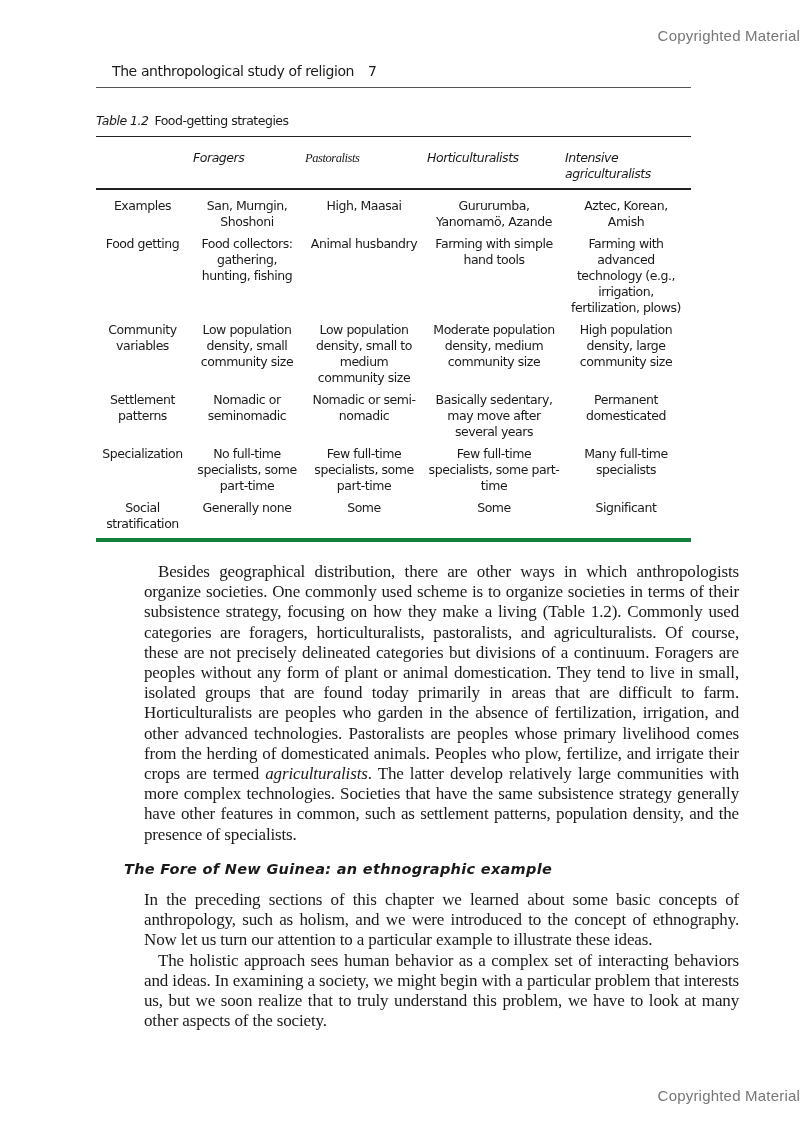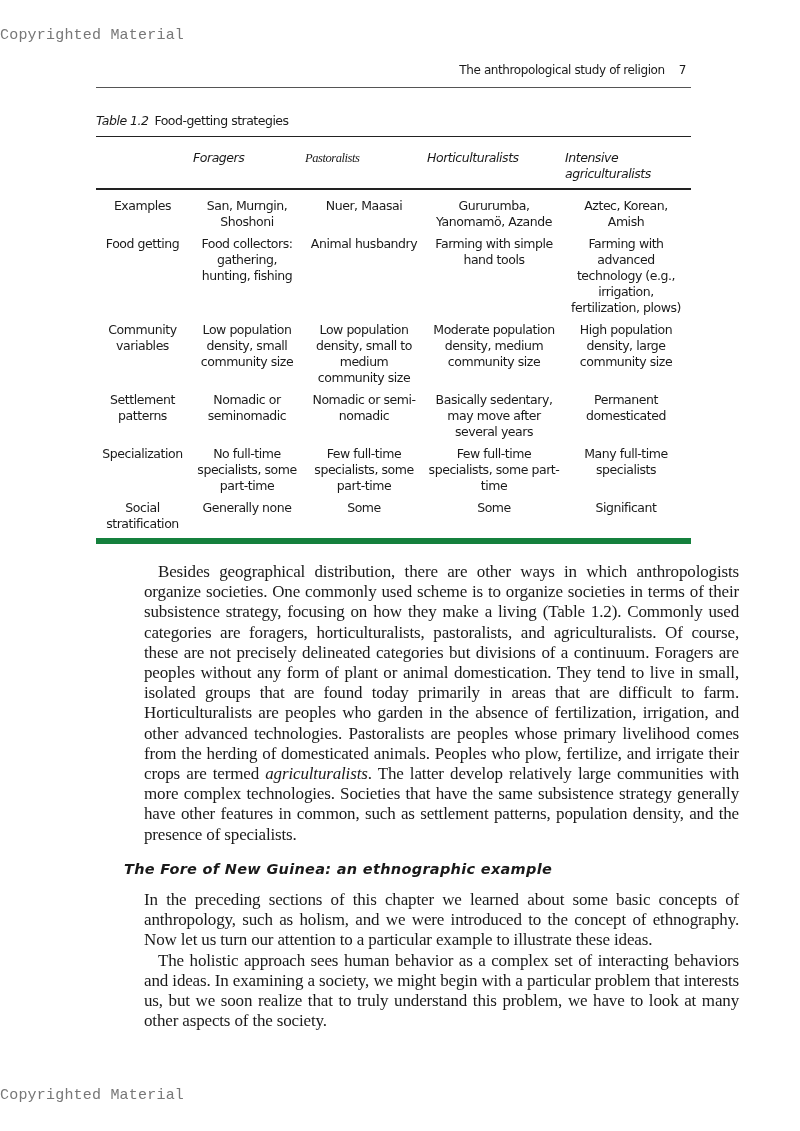--- a/index.html
+++ b/index.html
@@ -1,39 +1,39 @@
 <!DOCTYPE html>
 <html><head>
 <meta charset="utf-8">
 <style>
   html, body { margin: 0; padding: 0; background: #ffffff; }
   body { width: 800px; height: 1131px; position: relative; overflow: hidden; color: #1a1a1a; }
   .watermark {
-    position: absolute; left: 0; width: 800px; text-align: left;
-    font-family: Liberation Mono, monospace; font-size: 15px; color: #777777; letter-spacing: 0.2px;
+    position: absolute; left: 0; width: 800px; text-align: right;
+    font-family: Liberation Sans, sans-serif; font-size: 15px; color: #777777; letter-spacing: 0.2px;
   }
   .wm-top { top: 27px; }
   .wm-bottom { top: 1087px; }
   .running-head {
-    position: absolute; left: 91px; width: 595px; top: 63px;
-    text-align: right; font-family: "DejaVu Sans", sans-serif; font-size: 12px; color: #1a1a1a;
+    position: absolute; left: 112px; width: 595px; top: 63px;
+    font-family: "DejaVu Sans", sans-serif; font-size: 14px; color: #1a1a1a;
     letter-spacing: -0.4px;
   }
   .running-head .pageno { margin-left: 14px; }
   .head-rule { position: absolute; left: 96px; width: 595px; top: 87px; height: 0; border-top: 1px solid #555; }
   .caption {
     position: absolute; left: 96px; top: 113px;
     font-family: "DejaVu Sans", sans-serif; font-size: 12.5px; letter-spacing: -0.5px;
   }
   .caption .lbl { font-style: italic; margin-right: 6px; }
   table.strat {
     position: absolute; left: 96px; top: 136px; width: 595px;
     border-collapse: collapse; font-family: "DejaVu Sans", sans-serif; font-size: 12.5px;
     line-height: 16px; letter-spacing: -0.45px;
-    border-top: 1.5px solid #222; border-bottom: 6px solid #15803d;
+    border-top: 1.5px solid #222; border-bottom: 4px solid #15803d;
   }
   table.strat th {
     font-weight: normal; font-style: italic; text-align: left; vertical-align: top;
     padding: 13px 0 6px 0; border-bottom: 2px solid #222;
   }
   table.strat td { vertical-align: top; text-align: center; padding: 0 4px 6px 0; }
   table.strat tbody tr:first-child td { padding-top: 8px; }
   table.strat tbody tr:last-child td { padding-bottom: 6px; }
   .c0 { width: 97px; } .c1 { width: 112px; } .c2 { width: 122px; font-family: Liberation Serif, serif; } .c3 { width: 138px; } .c4 { width: 126px; }
   .body-text {
@@ -74,21 +74,21 @@
       <th class="c1">Foragers</th>
       <th class="c2">Pastoralists</th>
       <th class="c3">Horticulturalists</th>
       <th class="c4">Intensive agriculturalists</th>
     </tr>
   </thead>
   <tbody>
     <tr>
       <td>Examples</td>
       <td>San, Murngin, Shoshoni</td>
-      <td>Nuer, Maasai</td>
+      <td>High, Maasai</td>
       <td>Gururumba, Yanomamö, Azande</td>
       <td>Aztec, Korean, Amish</td>
     </tr>
     <tr>
       <td>Food getting</td>
       <td>Food collectors: gathering, hunting, fishing</td>
       <td>Animal husbandry</td>
       <td>Farming with simple hand tools</td>
       <td>Farming with advanced technology (e.g., irrigation, fertilization, plows)</td>
     </tr>

